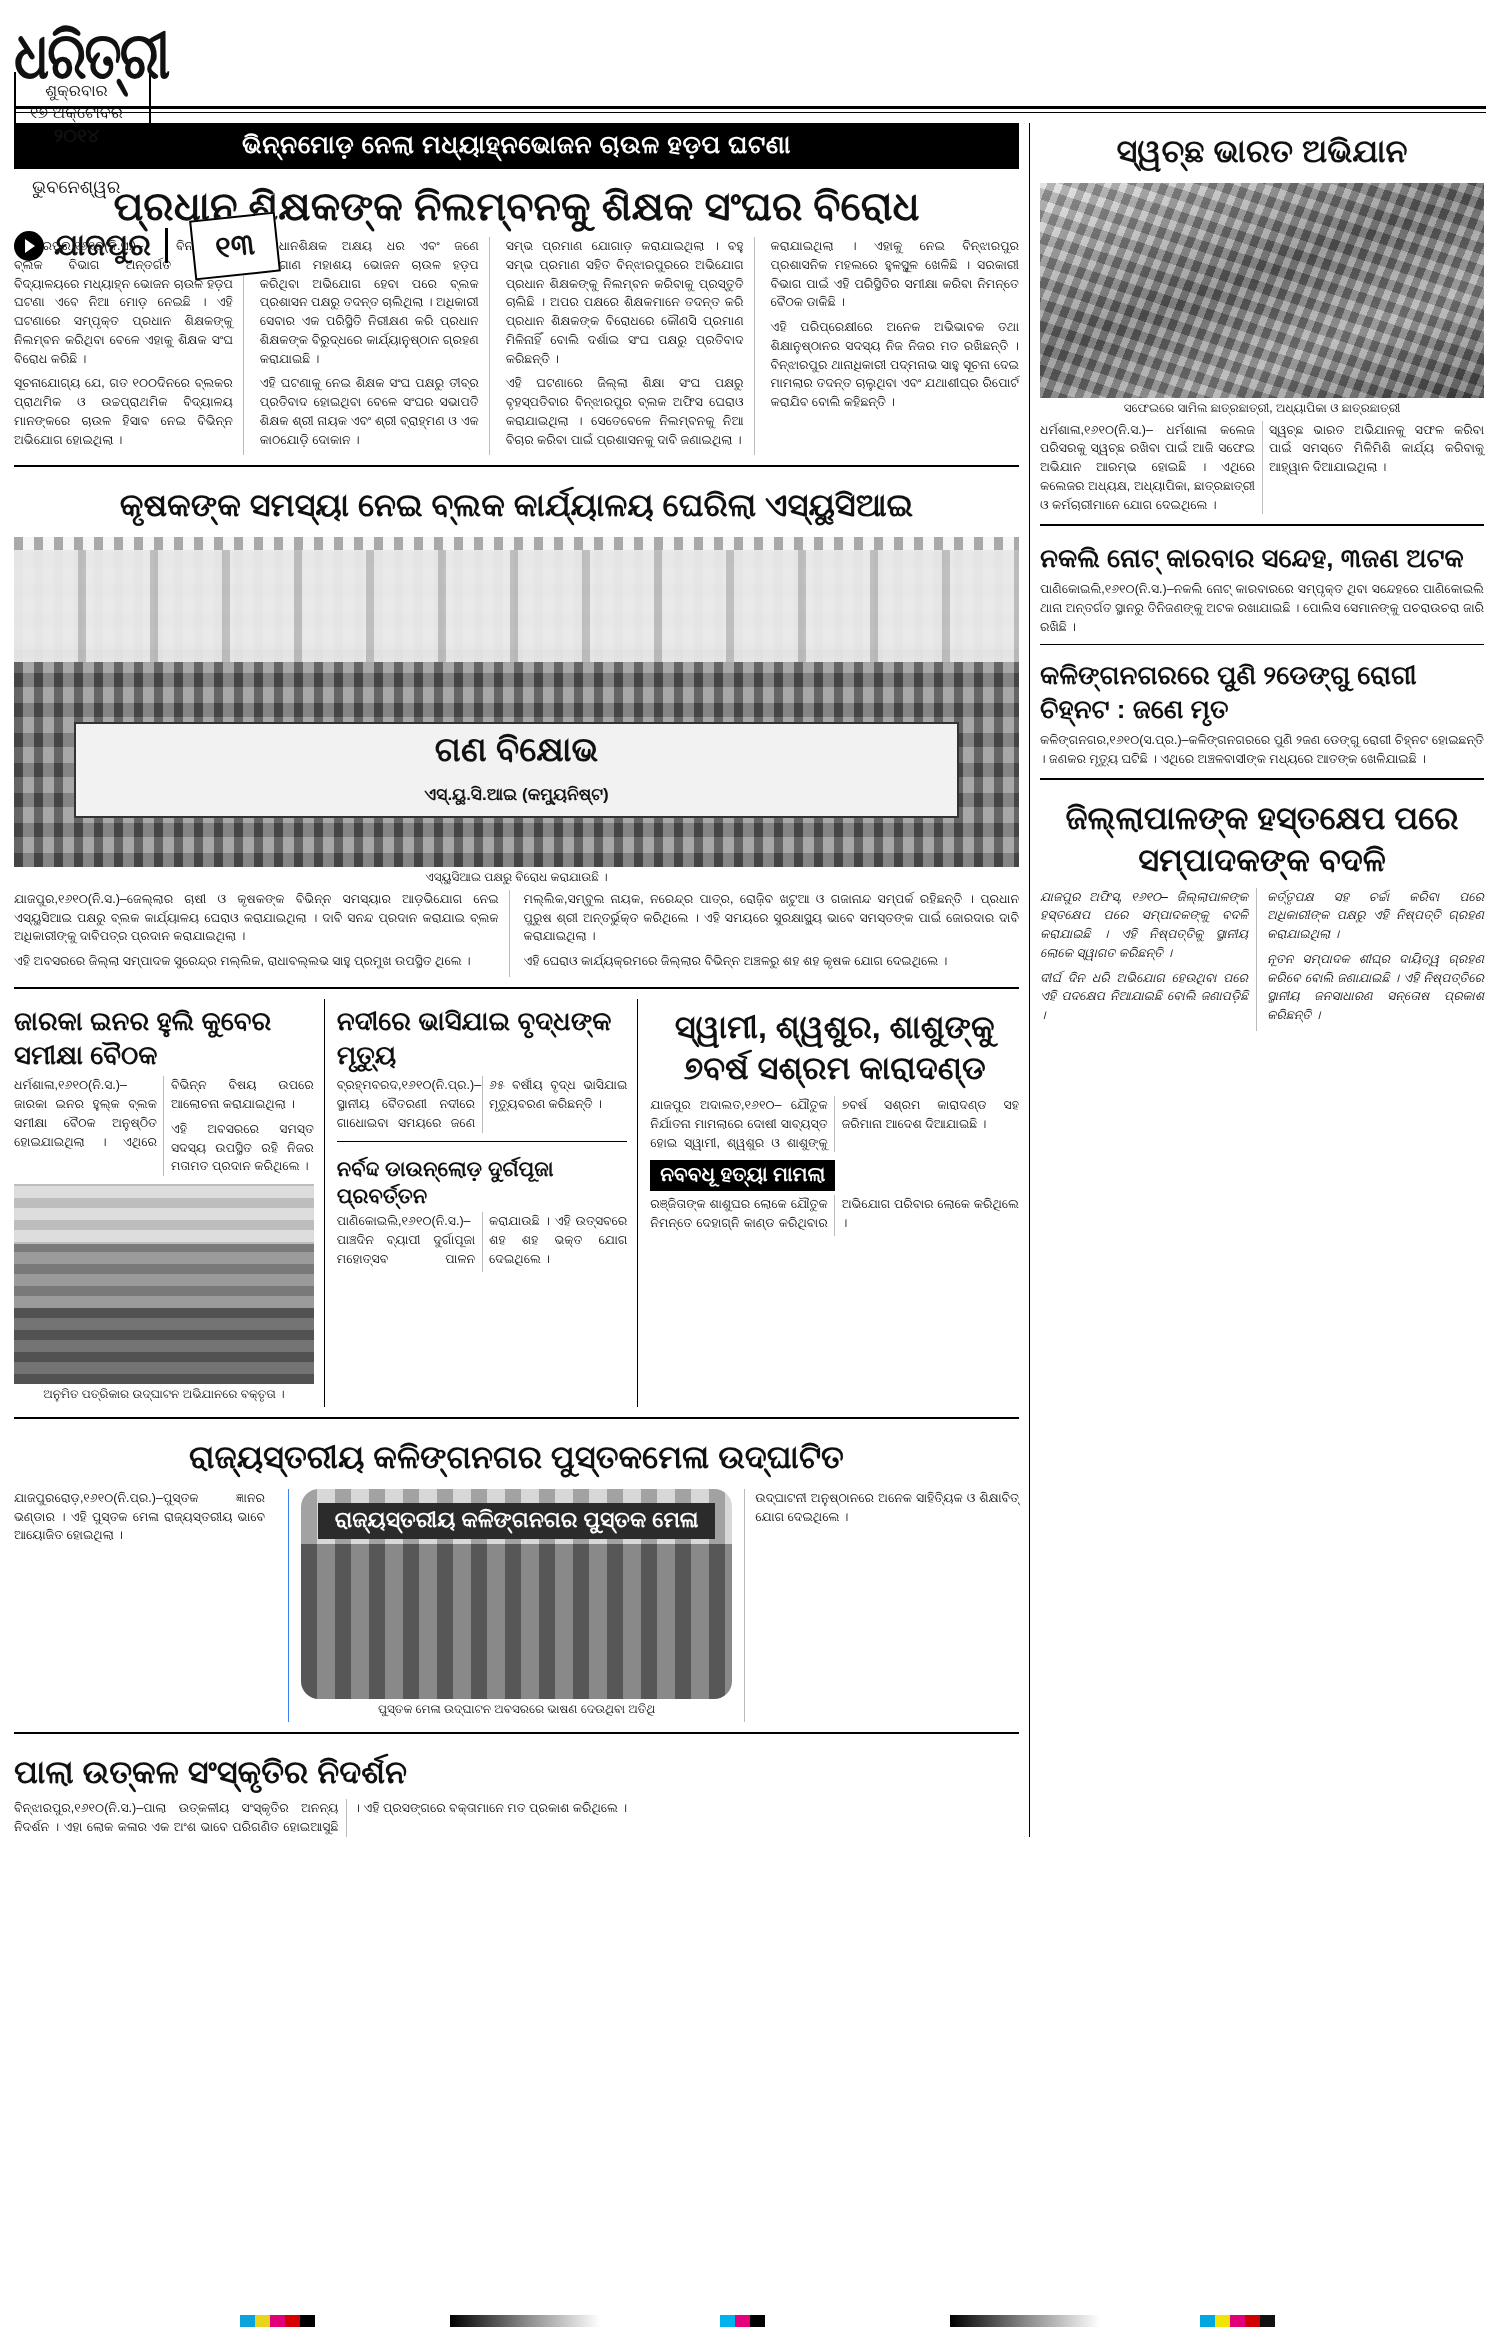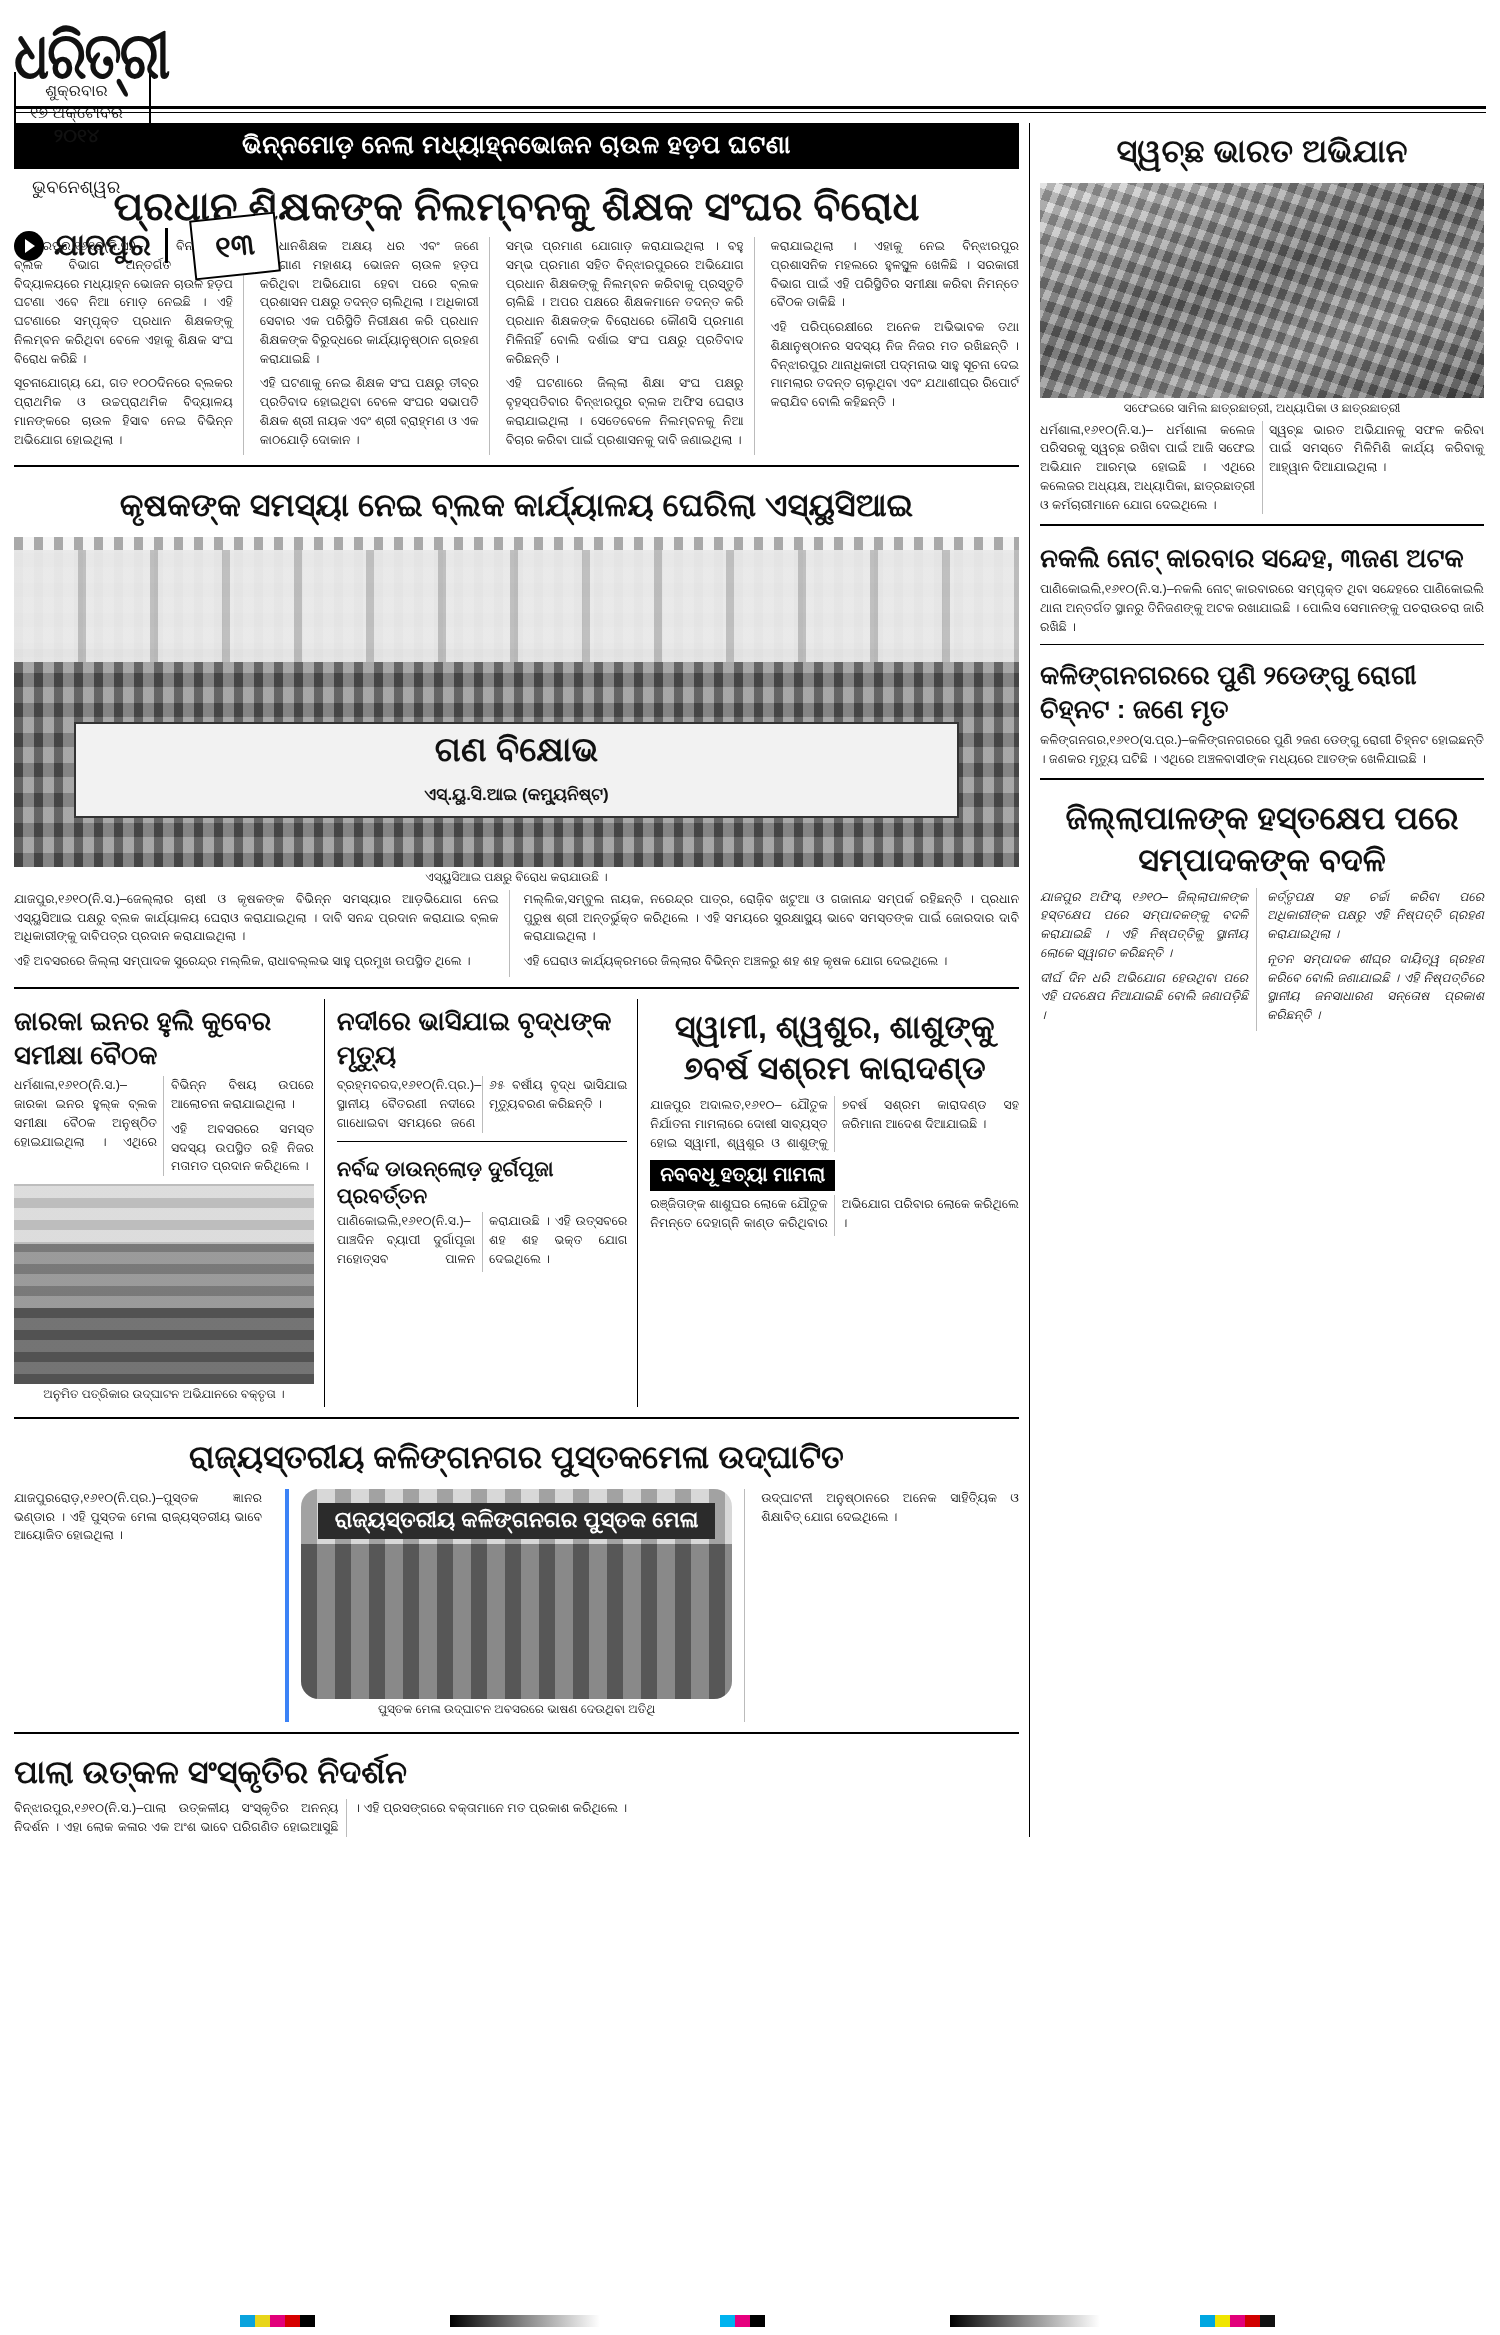--- a/index.html
+++ b/index.html
@@ -236,31 +236,31 @@
             <p>ରଞ୍ଜିତାଙ୍କ ଶାଶୁଘର ଲୋକେ ଯୌତୁକ ନିମନ୍ତେ ଦେହାଗ୍ନି କାଣ୍ଡ କରିଥିବାର ଅଭିଯୋଗ ପରିବାର ଲୋକେ କରିଥିଲେ ।</p>
           </div>
         </div>
       </div>
 
       <div class="hr-solid"></div>
 
       <div class="headline-l odia">ରାଜ୍ୟସ୍ତରୀୟ କଳିଙ୍ଗନଗର ପୁସ୍ତକମେଳା ଉଦ୍‌ଘାଟିତ</div>
 
       <div style="display:flex; gap:12px; margin-top:4px;">
-        <div class="body-text odia" style="width:28%; border-right:4px solid #3b82f6; padding-right:23px;">
+        <div class="body-text odia" style="width:28%; border-right:1px solid #3b82f6; padding-right:23px;">
           <p>ଯାଜପୁରରୋଡ଼,୧୬୧୦(ନି.ପ୍ର.)–ପୁସ୍ତକ ଜ୍ଞାନର ଭଣ୍ଡାର । ଏହି ପୁସ୍ତକ ମେଳା ରାଜ୍ୟସ୍ତରୀୟ ଭାବେ ଆୟୋଜିତ ହୋଇଥିଲା ।</p>
         </div>
         <div style="width:44%;">
           <div class="photo" style="height:210px;border-radius:18px;">
             <div class="ph-stage"></div>
             <div class="stage-strip odia">ରାଜ୍ୟସ୍ତରୀୟ କଳିଙ୍ଗନଗର ପୁସ୍ତକ ମେଳା</div>
           </div>
           <div class="caption odia">ପୁସ୍ତକ ମେଳା ଉଦ୍‌ଘାଟନ ଅବସରରେ ଭାଷଣ ଦେଉଥିବା ଅତିଥି</div>
         </div>
-        <div class="body-text odia" style="width:28%; border-left:1px solid #bbb; padding-left:16px;">
+        <div class="body-text odia" style="width:28%; border-left:1px solid #bbb; padding-left:10px;">
           <p>ଉଦ୍‌ଘାଟନୀ ଅନୁଷ୍ଠାନରେ ଅନେକ ସାହିତ୍ୟିକ ଓ ଶିକ୍ଷାବିତ୍ ଯୋଗ ଦେଇଥିଲେ ।</p>
         </div>
       </div>
 
       <div class="hr-solid"></div>
       <div class="headline-l odia" style="text-align:left;">ପାଲା ଉତ୍କଳ ସଂସ୍କୃତିର ନିଦର୍ଶନ</div>
       <div class="body-text odia cols3">
         <p>ବିନ୍ଝାରପୁର,୧୬୧୦(ନି.ସ.)–ପାଲା ଉତ୍କଳୀୟ ସଂସ୍କୃତିର ଅନନ୍ୟ ନିଦର୍ଶନ । ଏହା ଲୋକ କଳାର ଏକ ଅଂଶ ଭାବେ ପରିଗଣିତ ହୋଇଆସୁଛି । ଏହି ପ୍ରସଙ୍ଗରେ ବକ୍ତାମାନେ ମତ ପ୍ରକାଶ କରିଥିଲେ ।</p>
       </div>
     </div>

